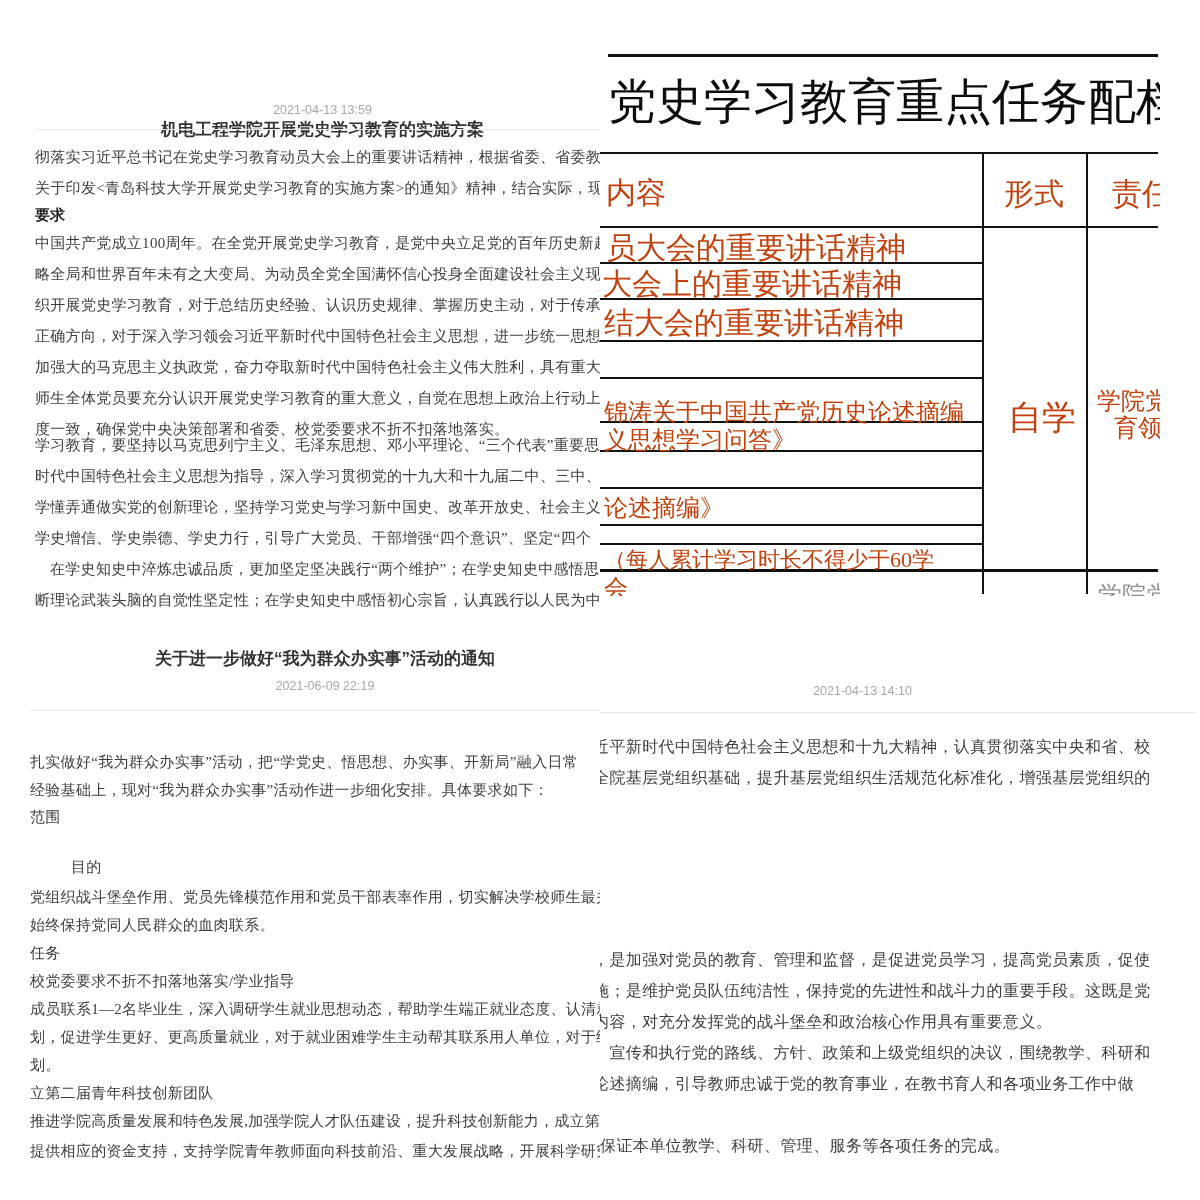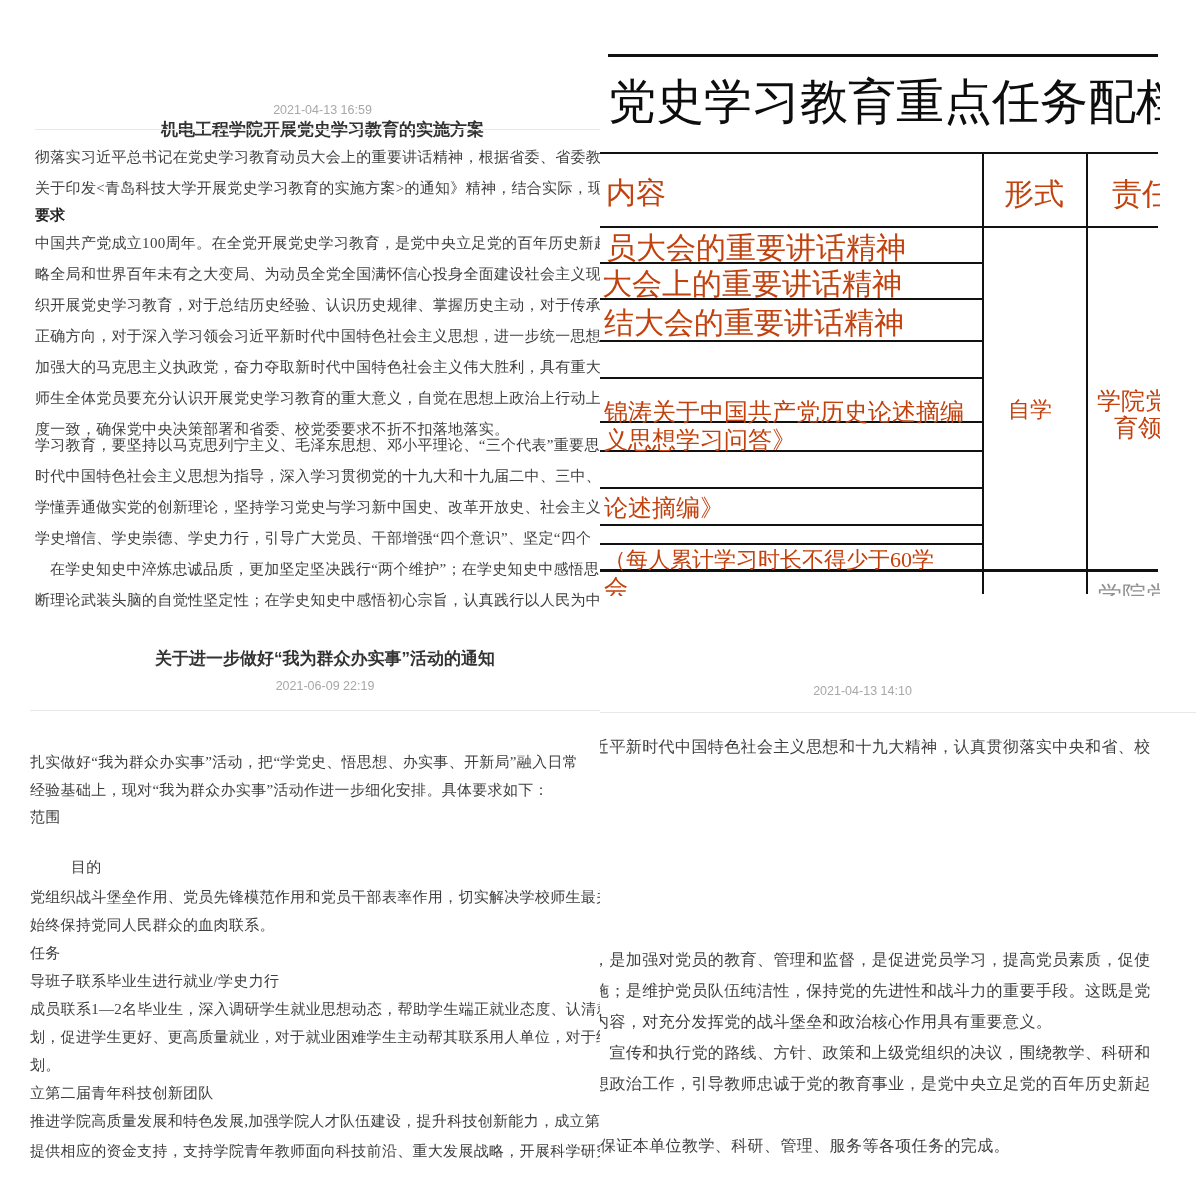--- a/index.html
+++ b/index.html
@@ -26,21 +26,21 @@
   .cell{position:absolute;white-space:nowrap;font-family:"Liberation Serif","DejaVu Serif",serif;color:#c2410c;}
   .cell-lg{font-size:30px;}
   .cell-md{font-size:24px;}
   .cell-sm{font-size:22px;}
 </style>
 </head>
 <body>
 
 <div class="doc" style="left:0;top:0;width:600px;height:622px;">
   <div class="art-title" style="top:72px;padding-left:45px;margin-top:46px;">机电工程学院开展党史学习教育的实施方案</div>
-  <div class="art-date" style="top:103px;padding-left:45px;">2021-04-13 16:59</div>
+  <div class="art-date" style="top:103px;padding-left:45px;">2021-04-13 13:59</div>
   <div class="divider" style="top:129px;left:35px;width:565px;"></div>
 
   <div class="ln" style="left:35px;top:148px;">彻落实习近平总书记在党史学习教育动员大会上的重要讲话精神，根据省委、省委教育</div>
   <div class="ln" style="left:35px;top:179px;">关于印发&lt;青岛科技大学开展党史学习教育的实施方案&gt;的通知》精神，结合实际，现制</div>
   <div class="hd" style="left:35px;top:206px;">要求</div>
 
   <div class="ln" style="left:35px;top:234px;">中国共产党成立100周年。在全党开展党史学习教育，是党中央立足党的百年历史新起</div>
   <div class="ln" style="left:35px;top:265px;">略全局和世界百年未有之大变局、为动员全党全国满怀信心投身全面建设社会主义现代</div>
   <div class="ln" style="left:35px;top:296px;">织开展党史学习教育，对于总结历史经验、认识历史规律、掌握历史主动，对于传承红</div>
   <div class="ln" style="left:35px;top:327px;">正确方向，对于深入学习领会习近平新时代中国特色社会主义思想，进一步统一思想、</div>
@@ -81,21 +81,21 @@
   <div class="hline thick" style="left:0;top:569px;width:558px;"></div>
 
   <div class="cell cell-lg" style="left:6px;top:228px;">员大会的重要讲话精神</div>
   <div class="cell cell-lg" style="left:2px;top:264px;">大会上的重要讲话精神</div>
   <div class="cell cell-lg" style="left:4px;top:303px;">结大会的重要讲话精神</div>
   <div class="cell cell-md" style="left:4px;top:396px;">锦涛关于中国共产党历史论述摘编</div>
   <div class="cell cell-md" style="left:4px;top:424px;">义思想学习问答》</div>
   <div class="cell cell-md" style="left:4px;top:492px;">论述摘编》</div>
   <div class="cell cell-sm" style="left:4px;top:545px;">（每人累计学习时长不得少于60学</div>
 
-  <div class="cell" style="left:408px;top:395px;font-size:22px;">自学</div>
+  <div class="cell" style="left:408px;top:395px;font-size:34px;">自学</div>
 
   <div class="cell cell-md" style="left:497px;top:385px;">学院党</div>
   <div class="cell cell-md" style="left:514px;top:412px;">育领</div>
 
   <div class="cell cell-md" style="left:4px;top:572px;">会</div>
   <div class="cell cell-md" style="left:498px;top:579px;color:#909090;">学院党</div>
 </div>
 
 <div class="doc" style="left:0;top:628px;width:600px;height:572px;">
   <div class="art-title" style="top:19px;padding-left:50px;">关于进一步做好“我为群众办实事”活动的通知</div>
@@ -103,34 +103,35 @@
   <div class="divider" style="top:82px;left:30px;width:570px;"></div>
 
   <div class="ln" style="left:30px;top:125px;">扎实做好“我为群众办实事”活动，把“学党史、悟思想、办实事、开新局”融入日常</div>
   <div class="ln" style="left:30px;top:153px;">经验基础上，现对“我为群众办实事”活动作进一步细化安排。具体要求如下：</div>
   <div class="ln" style="left:30px;top:180px;">范围</div>
 
   <div class="ln" style="left:30px;top:230px;margin-left:41px;">目的</div>
   <div class="ln" style="left:30px;top:260px;">党组织战斗堡垒作用、党员先锋模范作用和党员干部表率作用，切实解决学校师生最关</div>
   <div class="ln" style="left:30px;top:288px;">始终保持党同人民群众的血肉联系。</div>
   <div class="ln" style="left:30px;top:316px;">任务</div>
-  <div class="ln" style="left:30px;top:344px;">导班子联系毕业生进行就业/学史力行</div>
+  <div class="ln" style="left:30px;top:344px;">校党委要求不折不扣落地落实/学业指导</div>
   <div class="ln" style="left:30px;top:372px;">成员联系1—2名毕业生，深入调研学生就业思想动态，帮助学生端正就业态度、认清就</div>
   <div class="ln" style="left:30px;top:400px;">划，促进学生更好、更高质量就业，对于就业困难学生主动帮其联系用人单位，对于继</div>
   <div class="ln" style="left:30px;top:428px;">划。</div>
   <div class="ln" style="left:30px;top:456px;">立第二届青年科技创新团队</div>
   <div class="ln" style="left:30px;top:484px;">推进学院高质量发展和特色发展,加强学院人才队伍建设，提升科技创新能力，成立第二</div>
   <div class="ln" style="left:30px;top:514px;">提供相应的资金支持，支持学院青年教师面向科技前沿、重大发展战略，开展科学研究</div>
 </div>
 
 <div class="doc" style="left:600px;top:628px;width:600px;height:572px;">
   <div class="art-date" style="top:56px;padding-right:75px;">2021-04-13 14:10</div>
   <div class="divider" style="top:84px;left:0;width:596px;"></div>
 
   <div class="ln ln-br" style="left:-7px;top:109px;">近平新时代中国特色社会主义思想和十九大精神，认真贯彻落实中央和省、校</div>
+  <div class="ln ln-br" style="left:-7px;top:140px;">全院基层党组织基础，提升基层党组织生活规范化标准化，增强基层党组织的</div>
 
   <div class="ln ln-br" style="left:-7px;top:322px;">，是加强对党员的教育、管理和监督，是促进党员学习，提高党员素质，促使</div>
   <div class="ln ln-br" style="left:-7px;top:353px;">施；是维护党员队伍纯洁性，保持党的先进性和战斗力的重要手段。这既是党</div>
   <div class="ln ln-br" style="left:-7px;top:384px;">内容，对充分发挥党的战斗堡垒和政治核心作用具有重要意义。</div>
   <div class="ln ln-br" style="left:-7px;top:415px;">、宣传和执行党的路线、方针、政策和上级党组织的决议，围绕教学、科研和</div>
-  <div class="ln ln-br" style="left:-7px;top:446px;">想政治工作，引导教师忠诚于党的教育事业，是党中央立足党的百年历史新起</div>
+  <div class="ln ln-br" style="left:-7px;top:446px;">论述摘编，引导教师忠诚于党的教育事业，在教书育人和各项业务工作中做</div>
   <div class="ln ln-br" style="left:0px;top:508px;">保证本单位教学、科研、管理、服务等各项任务的完成。</div>
 </div>
 
 </body></html>

